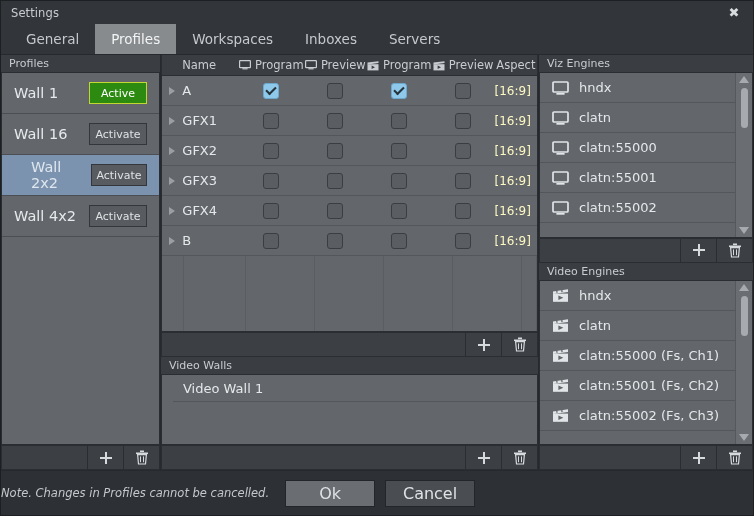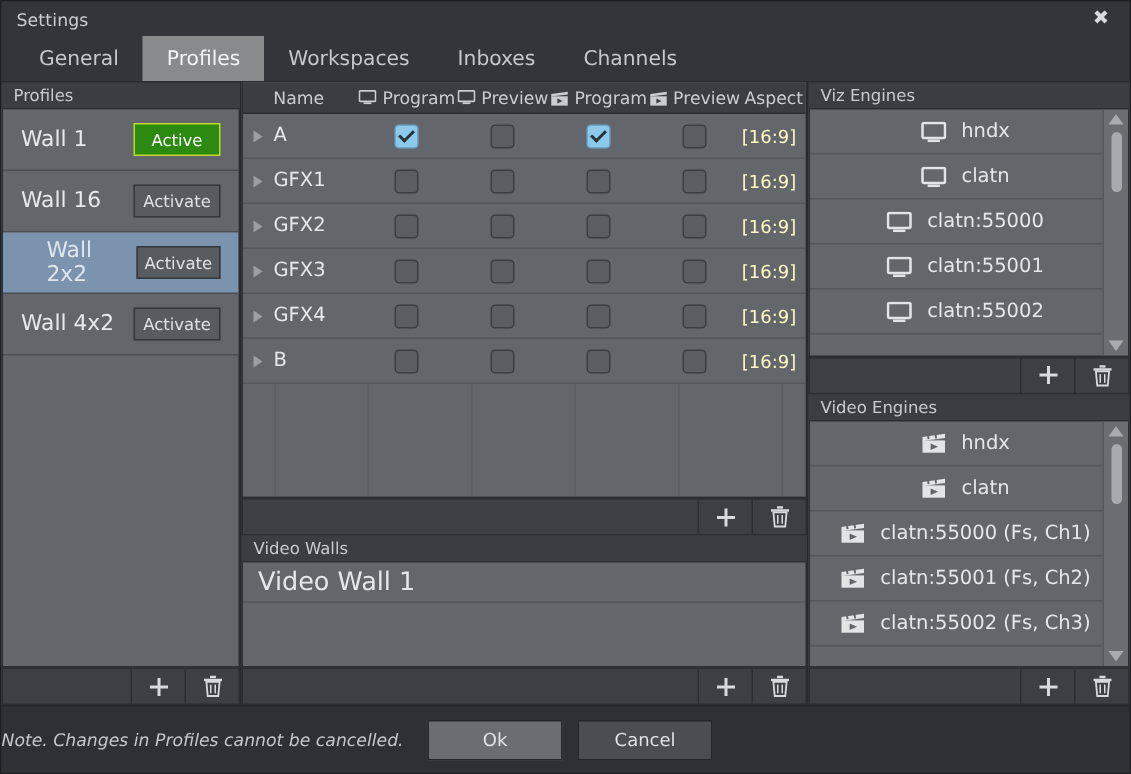--- a/index.html
+++ b/index.html
@@ -225,23 +225,24 @@
     flex: 1;
     background: #63676b;
     border: 1px solid #2a2d31;
     border-top: none;
     overflow: hidden;
   }
   .vw-row {
     height: 27px;
     display: flex; align-items: center;
     padding-left: 10px;
-    font-size: 17px; color: #e5e8ea;
+    font-size: 13px; color: #e5e8ea;
     border-bottom: 1px solid #53575b;
     cursor: pointer;
+    margin-left: 11px;
   }
 
   
   .col-right {
     width: 214px; min-width: 214px;
     display: flex; flex-direction: column;
   }
   .eng-panel { display: flex; flex-direction: column; min-height: 0; }
   .eng-list-wrap {
     flex: 1;
@@ -254,21 +255,20 @@
   }
   .eng-list { flex: 1; display: flex; flex-direction: column; overflow: hidden; }
   .eng-row {
     height: 30px; min-height: 30px;
     display: flex; align-items: center;
     gap: 10px;
     padding-left: 12px;
     border-bottom: 1px solid #53575b;
     font-size: 13px; color: #e5e8ea;
     cursor: pointer;
-    justify-content: center;
   }
   .eng-row .eicon { flex: 0 0 auto; display: flex; }
 
   .vscroll {
     width: 17px; min-width: 17px;
     background: #6a6e72;
     border-left: 1px solid #55595d;
     display: flex; flex-direction: column; align-items: center;
     padding: 2px 0;
     cursor: pointer;
@@ -292,21 +292,21 @@
     gap: 10px;
     padding-right: 10px;
   }
   .note {
     font-size: 11.5px; font-style: italic; color: #c4c8cc;
     margin-right: 6px;
   }
   .fbtn {
     width: 90px; height: 27px;
     display: flex; align-items: center; justify-content: center;
-    font-size: 12px;
+    font-size: 16px;
     border: 1px solid #22262a;
     cursor: pointer;
   }
   .fbtn.ok { background: #6a6e72; color: #dfe3e6; }
   .fbtn.cancel { background: #4a4e52; color: #dfe3e6; }
 </style>
 </head>
 <body>
 
 <div id="app">
@@ -315,21 +315,21 @@
     <div class="title">Settings</div>
     <div class="spacer"></div>
     <div class="close-btn">✖</div>
   </div>
 
   <div class="tabbar">
     <div class="tab">General</div>
     <div class="tab active">Profiles</div>
     <div class="tab">Workspaces</div>
     <div class="tab">Inboxes</div>
-    <div class="tab">Channels</div>
+    <div class="tab">Servers</div>
   </div>
 
   <div class="body">
 
     <div class="col-profiles">
       <div class="grouphdr">Profiles</div>
 
       <div class="profiles-list">
         <div class="profile-row">
           <span class="profile-name">Wall 1</span>

